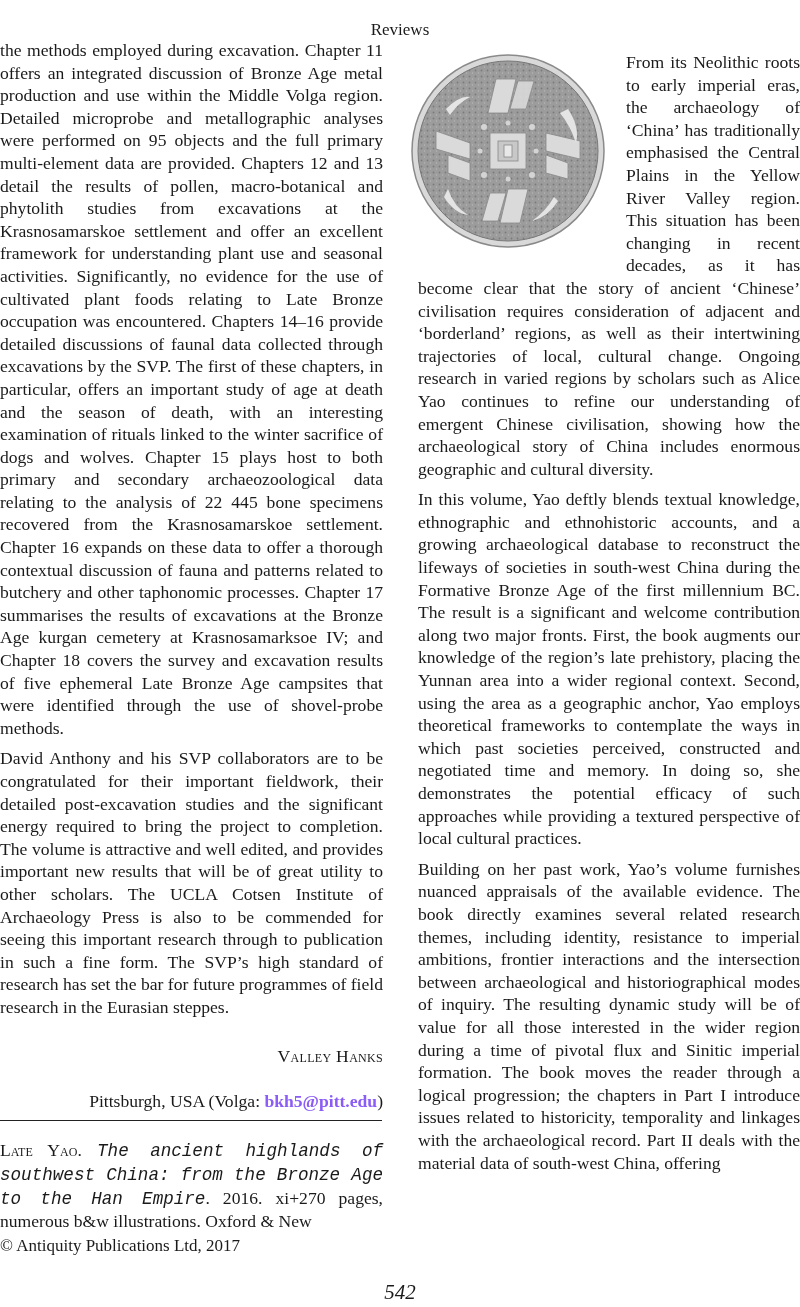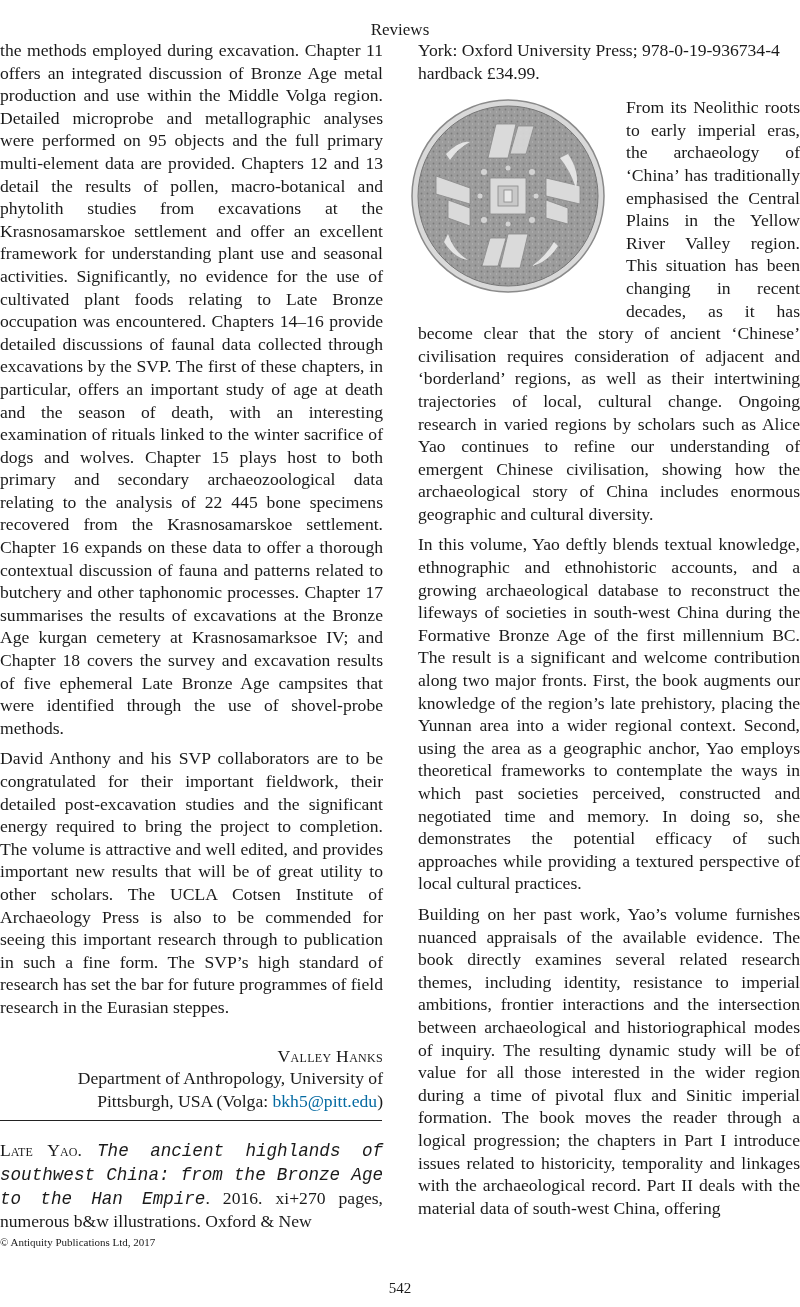--- a/index.html
+++ b/index.html
@@ -8,58 +8,57 @@
   .running-head { position: absolute; top: 0; left: 0; width: 800px; text-align: center;
                   font-size: 17px; line-height: 20px; margin-top: 20px; }
   .col { position: absolute; top: 30px; width: 383px; font-size: 17.6px; line-height: 22.6px;
          text-align: justify; hyphens: auto; margin-top: 9px; }
   .col p { margin: 0; }
   .col-left { left: 0; }
   .col-right { left: 418px; width: 382px; }
   .para-gap { margin-top: 8px !important; }
   .sig { text-align: right; margin-top: 26px !important; }
   .sig .name { font-variant: small-caps; letter-spacing: 0.3px; }
-  .email { color: #0369a1; text-decoration: none; }
+  .email { color: #8b5cf6; text-decoration: none; font-weight: bold; }
   .rule { border: none; border-top: 1.3px solid #222; margin: 8px 0 14px 0; width: 382px; }
   .book-cite { text-align: justify; margin-top: 18px !important; }
   .book-cite .author { font-variant: small-caps; }
   .book-cite .title { font-style: italic; font-family: Liberation Mono, monospace; }
-  .copyright { position: absolute; left: 0; top: 1236px; font-size: 11px; }
+  .copyright { position: absolute; left: 0; top: 1236px; font-size: 17px; }
   .page-num { position: absolute; left: 0; width: 800px; top: 1280px; text-align: center;
-              font-size: 15px; }
+              font-style: italic; font-size: 21px; }
   .figure-wrap { float: left; width: 210px; height: 208px; margin: 12px 8px 4px -10px; position: relative; }
   .figure-wrap svg { width: 200px; height: 200px; }
   .rv-first { margin-top: 12px !important; }
 </style>
 </head>
 <body>
 
 <div class="running-head">Reviews</div>
 
 <div class="col col-left">
   <p>the methods employed during excavation. Chapter 11 offers an integrated discussion of Bronze Age metal production and use within the Middle Volga region. Detailed microprobe and metallographic analyses were performed on 95 objects and the full primary multi-element data are provided. Chapters 12 and 13 detail the results of pollen, macro-botanical and phytolith studies from excavations at the Krasnosamarskoe settlement and offer an excellent framework for understanding plant use and seasonal activities. Significantly, no evidence for the use of cultivated plant foods relating to Late Bronze occupation was encountered. Chapters 14–16 provide detailed discussions of faunal data collected through excavations by the SVP. The first of these chapters, in particular, offers an important study of age at death and the season of death, with an interesting examination of rituals linked to the winter sacrifice of dogs and wolves. Chapter 15 plays host to both primary and secondary archaeozoological data relating to the analysis of 22 445 bone specimens recovered from the Krasnosamarskoe settlement. Chapter 16 expands on these data to offer a thorough contextual discussion of fauna and patterns related to butchery and other taphonomic processes. Chapter 17 summarises the results of excavations at the Bronze Age kurgan cemetery at Krasnosamarksoe IV; and Chapter 18 covers the survey and excavation results of five ephemeral Late Bronze Age campsites that were identified through the use of shovel-probe methods.</p>
   <p class="para-gap">David Anthony and his SVP collaborators are to be congratulated for their important fieldwork, their detailed post-excavation studies and the significant energy required to bring the project to completion. The volume is attractive and well edited, and provides important new results that will be of great utility to other scholars. The UCLA Cotsen Institute of Archaeology Press is also to be commended for seeing this important research through to publication in such a fine form. The SVP’s high standard of research has set the bar for future programmes of field research in the Eurasian steppes.</p>
 
   <p class="sig">
     <span class="name">Valley Hanks</span><br>
-    <span>Department of Anthropology, University of</span><br>
+    <br>
     <span>Pittsburgh, USA (Volga: </span><a class="email">bkh5@pitt.edu</a><span>)</span>
   </p>
 
   <hr class="rule">
 
   <p class="book-cite">
     <span class="author">Late Yao</span>. <span class="title">The ancient highlands of southwest China: from the Bronze Age to the Han Empire</span><span>. 2016. xi+270 pages, numerous b&amp;w illustrations. Oxford &amp; New</span>
   </p>
 </div>
 
 <div class="copyright">© Antiquity Publications Ltd, 2017</div>
 
 <div class="col col-right">
-  <p style="text-align:left">York: Oxford University Press; 978-0-19-936734-4 hardback £34.99.</p>
   <div class="figure-wrap">
     <svg viewBox="0 0 200 200">
       <defs>
         <pattern id="speck" width="6" height="6" patternUnits="userSpaceOnUse">
           <rect width="6" height="6" fill="#9c9c9c"></rect>
           <circle cx="1.5" cy="1.5" r="0.9" fill="#7a7a7a"></circle>
           <circle cx="4.5" cy="4" r="0.7" fill="#b8b8b8"></circle>
         </pattern>
       </defs>
       <circle cx="100" cy="100" r="96" fill="#d9d9d9" stroke="#8a8a8a" stroke-width="1.5"></circle>

